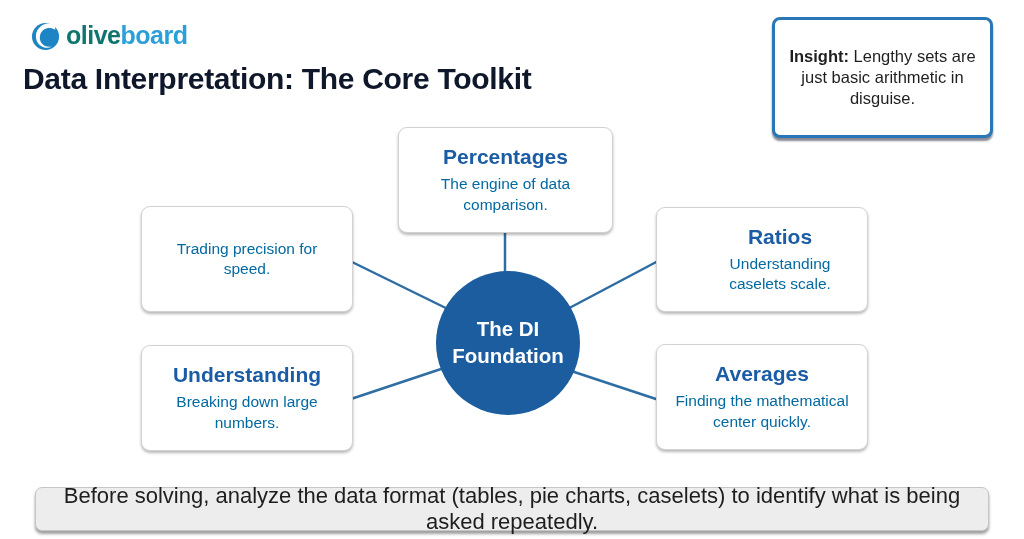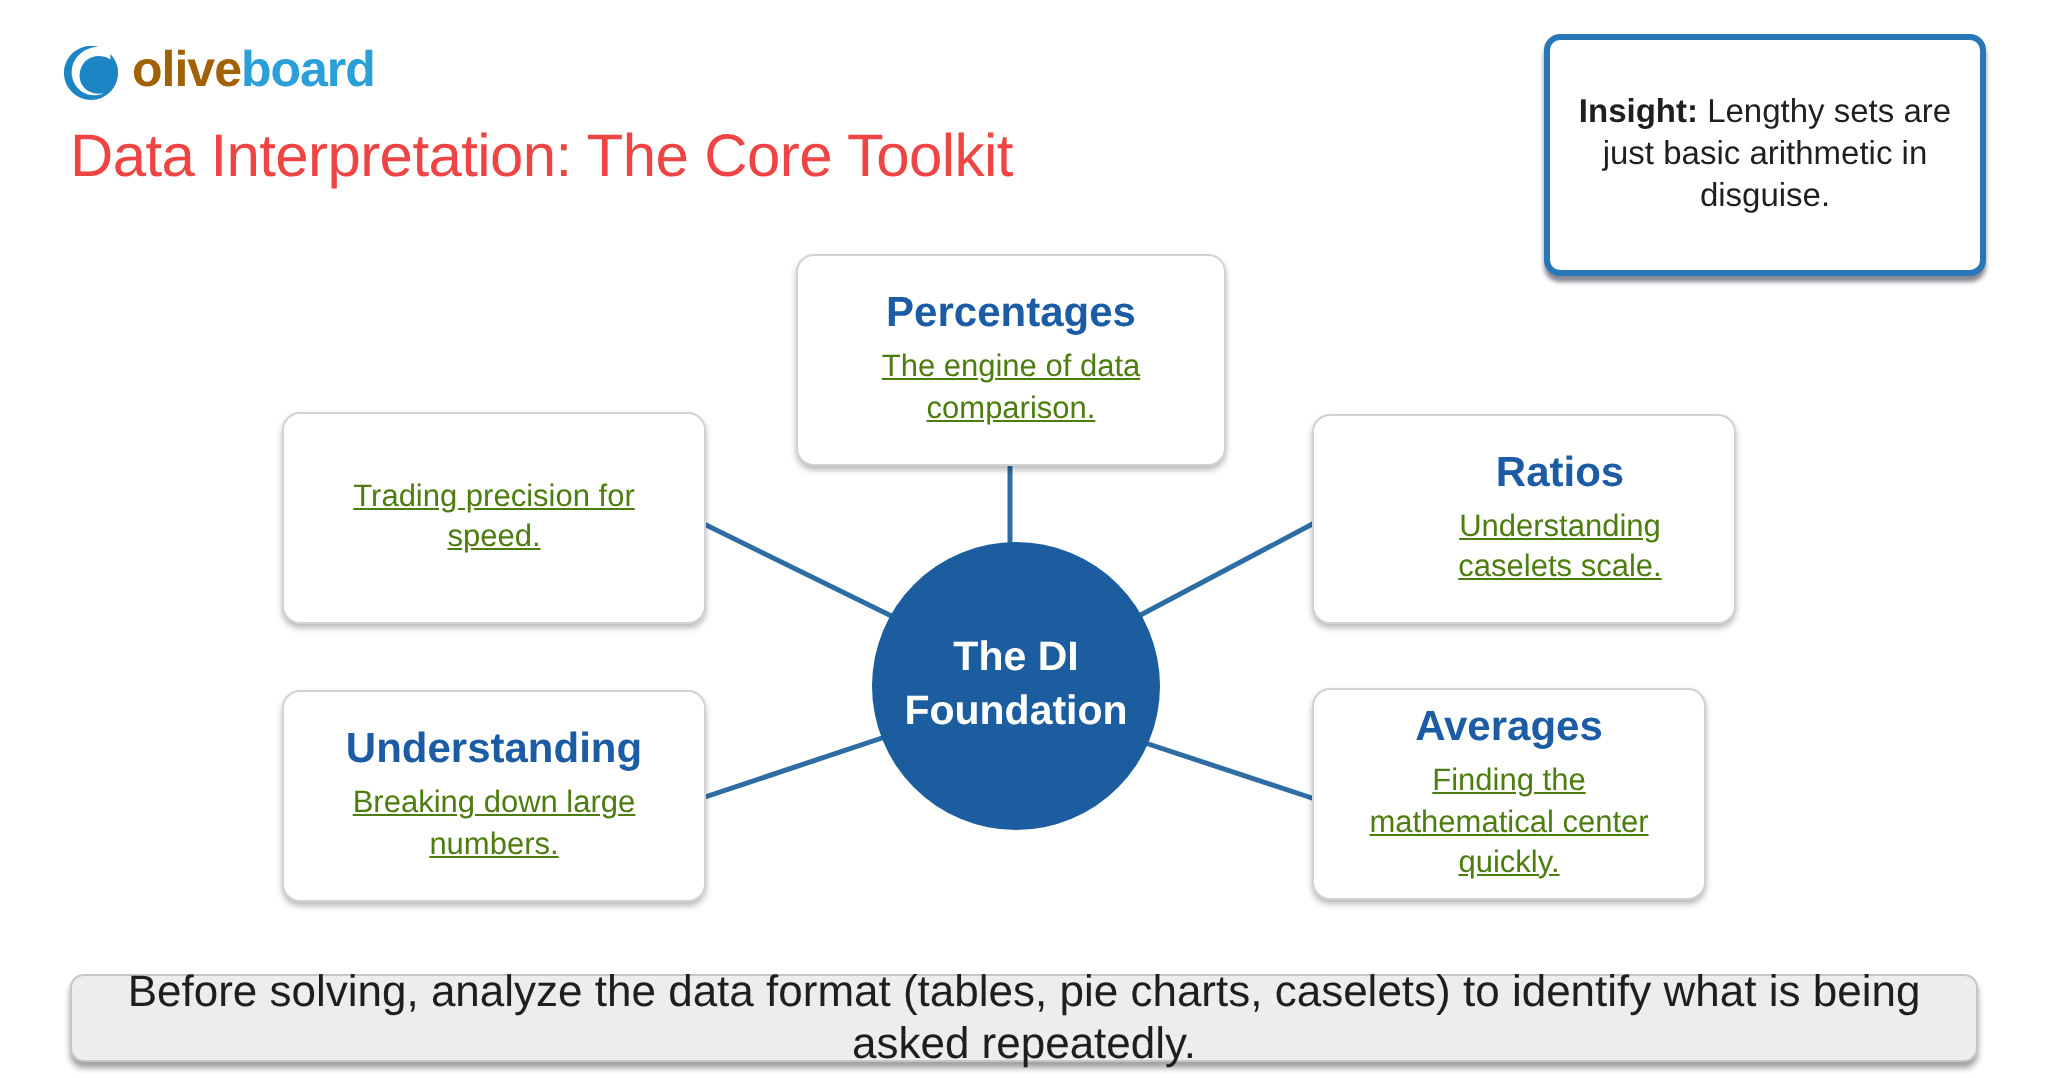--- a/index.html
+++ b/index.html
@@ -15,26 +15,26 @@
   
   .logo {
     position: absolute; left: 30px; top: 20px;
     display: flex; align-items: center; gap: 5px;
   }
   .logo-icon { width: 31px; height: 31px; display: block; }
   .logo-text {
     font-size: 25px; font-weight: 800; letter-spacing: -0.5px;
     line-height: 1;
   }
-  .brand-dark  { color: #a16207; }
+  .brand-dark  { color: #0f766e; }
   .brand-light { color: #2b9fd8; }
 
   .page-title {
-    position: absolute; left: 35px; top: 62px;
-    font-size: 30px; font-weight: 400; color: #ef4444;
+    position: absolute; left: 23px; top: 62px;
+    font-size: 30px; font-weight: 700; color: #0f172a;
     letter-spacing: -0.3px;
   }
 
   .insight-box {
     position: absolute; left: 772px; top: 17px; width: 221px; min-height: 87px;
     background: #ffffff;
     border: 3px solid #2a77b8; border-radius: 8px;
     box-shadow: 0 3px 2px rgba(40, 40, 60, 0.55);
     padding: 26px 10px;
     display: flex; align-items: center; justify-content: center;
@@ -53,28 +53,28 @@
     box-shadow: 0 2px 3px rgba(0,0,0,0.28);
     display: flex; flex-direction: column;
     align-items: center; justify-content: center;
     text-align: center; padding: 8px 12px;
   }
   .node-title {
     color: #1b5ca4; font-weight: 700; font-size: 21px;
     line-height: 1.15; margin-bottom: 5px;
   }
   .node-desc {
-    color: #4d7c0f; font-size: 15.5px; line-height: 1.3; text-decoration: underline;
+    color: #0369a1; font-size: 15.5px; line-height: 1.3;
   }
 
   .node-percentages   { left: 398px; top: 127px; width: 215px; height: 106px; }
   .node-approximation { left: 141px; top: 206px; width: 212px; height: 106px; }
   .node-ratios        { left: 656px; top: 207px; width: 212px; height: 105px; padding-left: 48px; }
   .node-simplification{ left: 141px; top: 345px; width: 212px; height: 106px; }
-  .node-averages      { left: 656px; top: 344px; width: 197px; height: 106px; justify-content: center; }
+  .node-averages      { left: 656px; top: 344px; width: 212px; height: 106px; justify-content: center; }
 
   .hub {
     position: absolute; z-index: 2;
     left: 436px; top: 271px; width: 144px; height: 144px;
     border-radius: 50%;
     background: #1b5d9e;
     color: #ffffff; font-weight: 700; font-size: 20.5px; line-height: 1.3;
     display: flex; align-items: center; justify-content: center;
     text-align: center; padding: 0 18px;
   }

